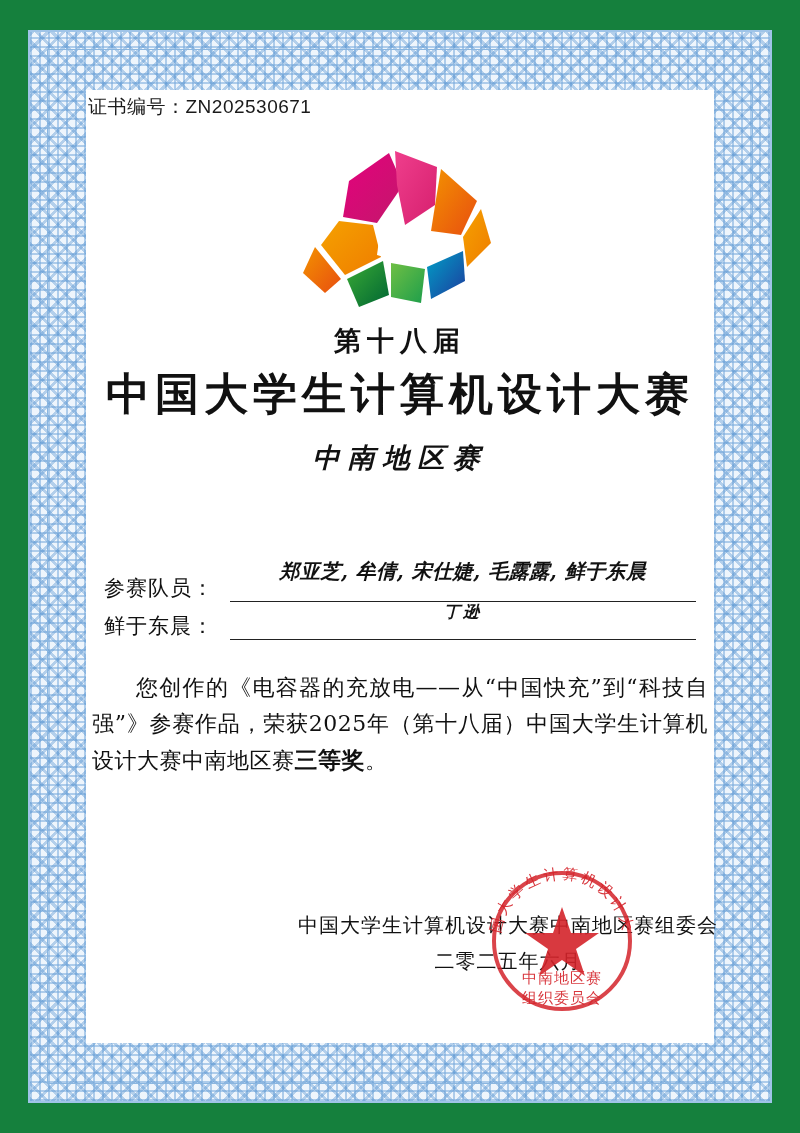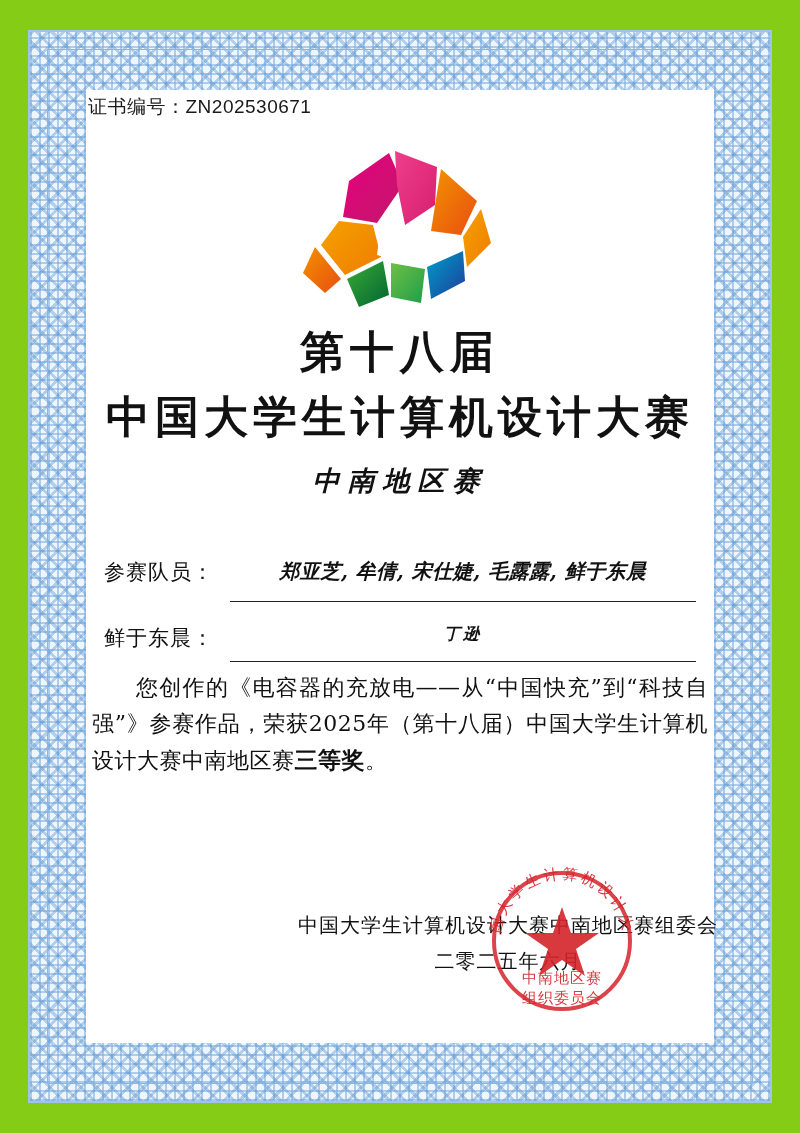--- a/index.html
+++ b/index.html
@@ -12,21 +12,21 @@
     height: 1133px;
     font-family: "Liberation Serif", "DejaVu Serif", serif;
     color: #111;
     position: relative;
     overflow: hidden;
   }
 
   .page {
     position: absolute;
     inset: 0;
-    background: #84cc16;
+    background: #15803d;
   }
 
   
   .border-outer {
     position: absolute;
     left: 28px;
     top: 30px;
     right: 28px;
     bottom: 30px;
     border: 2px solid #9fc4e8;
@@ -98,21 +98,21 @@
 
   
   .titles {
     position: absolute;
     left: 0;
     right: 0;
     top: 265px;
     text-align: center;
   }
   .title-1 {
-    font-size: 44px;
+    font-size: 27px;
     font-weight: bold;
     letter-spacing: 6px;
     color: #111;
     font-family: "DejaVu Serif", "Liberation Serif", serif;
   }
   .title-2 {
     margin-top: 6px;
     font-size: 44px;
     font-weight: bold;
     letter-spacing: 5px;
@@ -131,22 +131,21 @@
 
   
   .fields {
     position: absolute;
     left: 48px;
     right: 48px;
     top: 500px;
   }
   .field-row {
     display: flex;
-    align-items: flex-start;
-    margin-bottom: 22px;
+    align-items: flex-end;
     font-size: 21px;
     gap: 16px;
   }
   .field-label {
     white-space: nowrap;
     letter-spacing: 1px;
     font-family: "DejaVu Serif", "Liberation Serif", serif;
   }
   .field-value {
     flex: 1;

